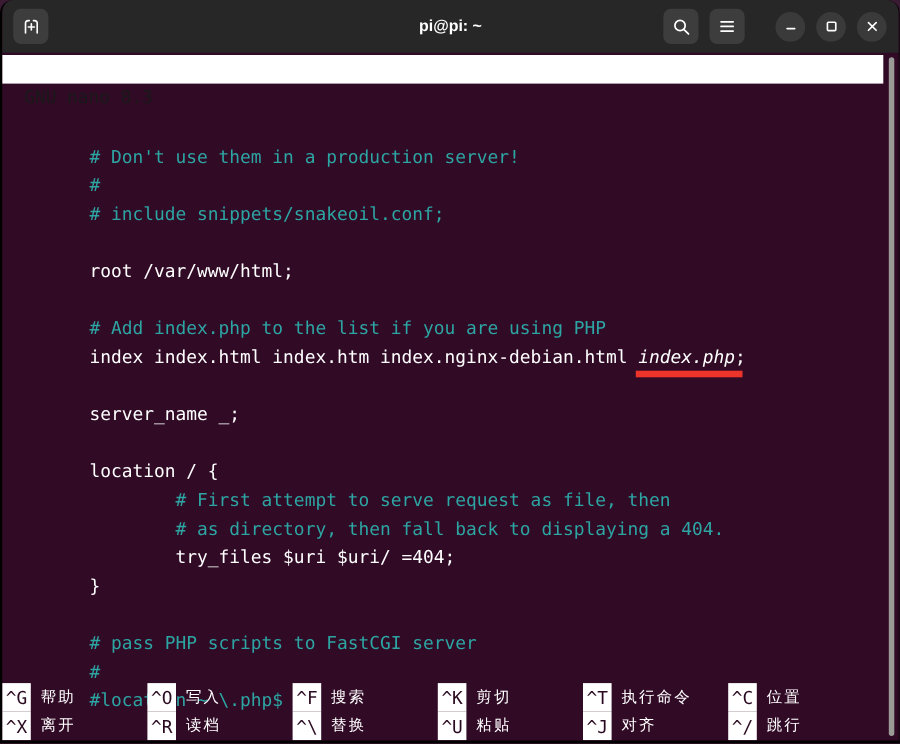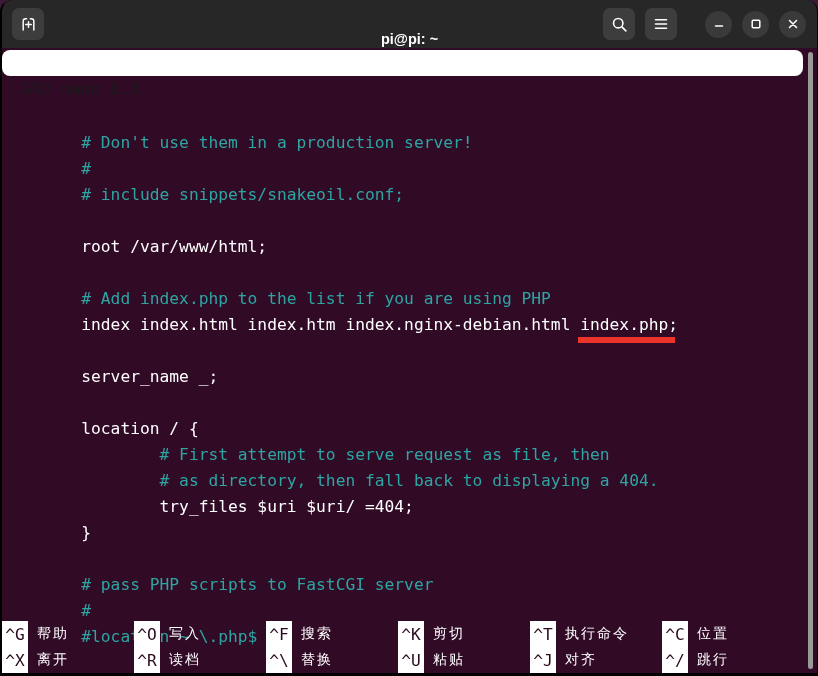--- a/index.html
+++ b/index.html
@@ -36,45 +36,45 @@
     width:32px; height:32px; border-radius:7px; background:var(--btn);
     display:flex; align-items:center; justify-content:center;
   }
   .tb-left { position:absolute; left:10px; top:8px; }
   .tb-right { position:absolute; right:11px; top:8px; display:flex; align-items:center; gap:10px; }
   .tb-circle {
     width:27px; height:27px; border-radius:50%; background:var(--circle);
     display:flex; align-items:center; justify-content:center;
   }
   .win-title {
-    position:absolute; left:50%; top:15px; transform:translateX(-50%);
+    position:absolute; left:50%; top:0; transform:translateX(-50%);
     height:48px; line-height:48px;
     color:var(--fg); font-family:"Liberation Sans","DejaVu Sans",sans-serif;
     font-size:14.5px; font-weight:bold; white-space:pre;
   }
   .tb-gap { width:8px; }
   svg { display:block; }
   
   .nano-bar {
     position:absolute; top:50px; left:0; width:801px; height:26px;
     background:var(--nano-bar-bg); color:var(--nano-bar-fg);
-    font-size:16.2px; line-height:26px; white-space:pre;border-radius:8px;
+    font-size:16.2px; line-height:26px; white-space:pre;
   }
   .nano-version { position:absolute; left:20px; }
   .nano-path { position:absolute; left:256px; }
   
   .editor {
     position:absolute; top:78px; left:1px; right:10px;
     font-size:16.26px; line-height:26px; letter-spacing:0;
     color:var(--fg); white-space:pre;
   }
   .line { height:26px; }
   .line span.comment { color:var(--comment); }
   .line span.code { color:var(--fg);text-align:right; }
-  .uline { position:relative; display:inline-block; }
+  .uline { position:relative; display:inline-block;font-style:italic; }
   .uline::after {
     content:""; position:absolute; left:-2px; right:-7px; bottom:-5px; height:6px;
     background:var(--red);
   }
   
   .scrollbar {
     position:absolute; top:52px; bottom:4px; right:4px; width:5px;
     border-radius:3px; background:var(--scrollbar);
   }
   

